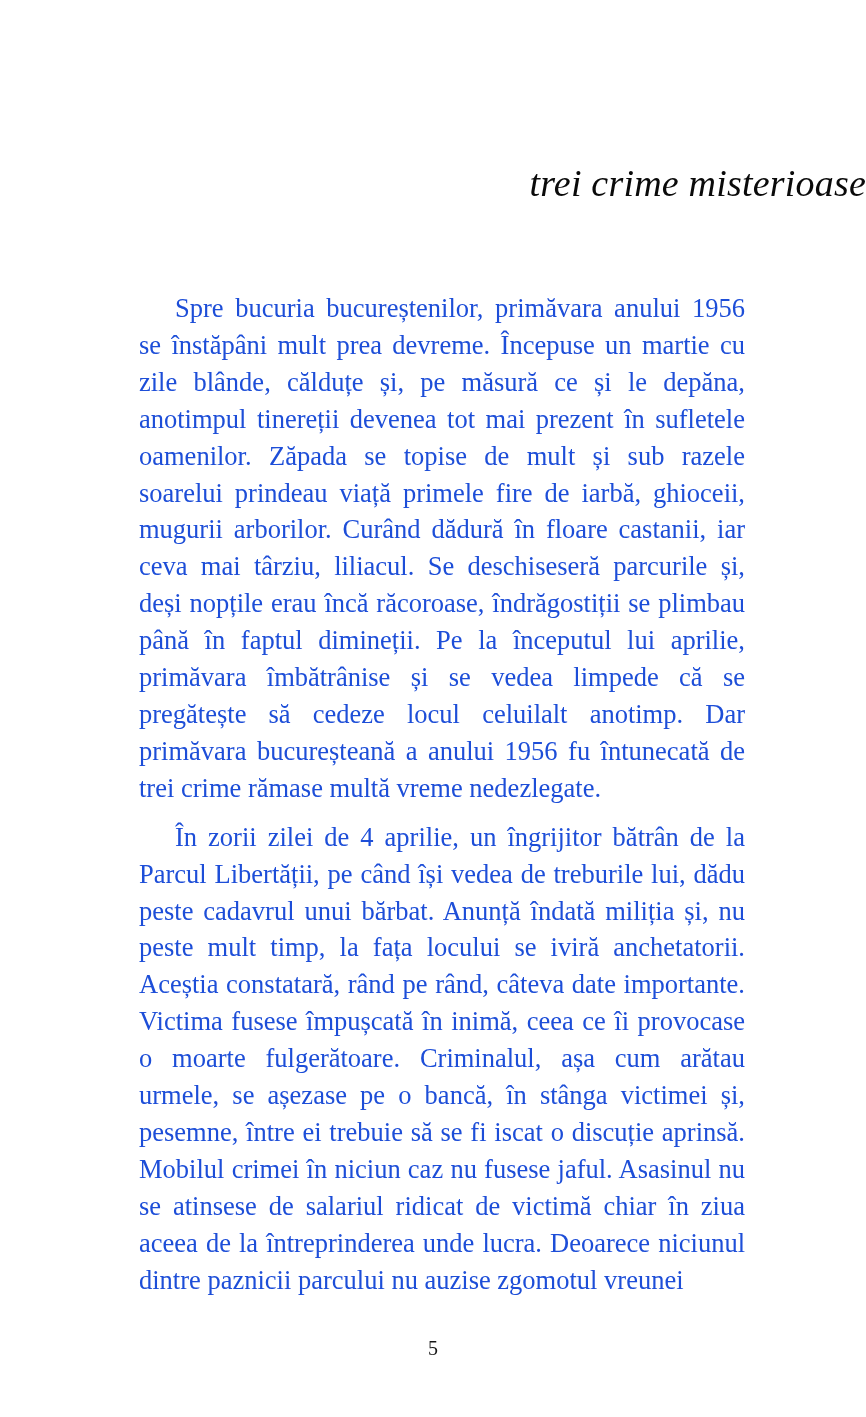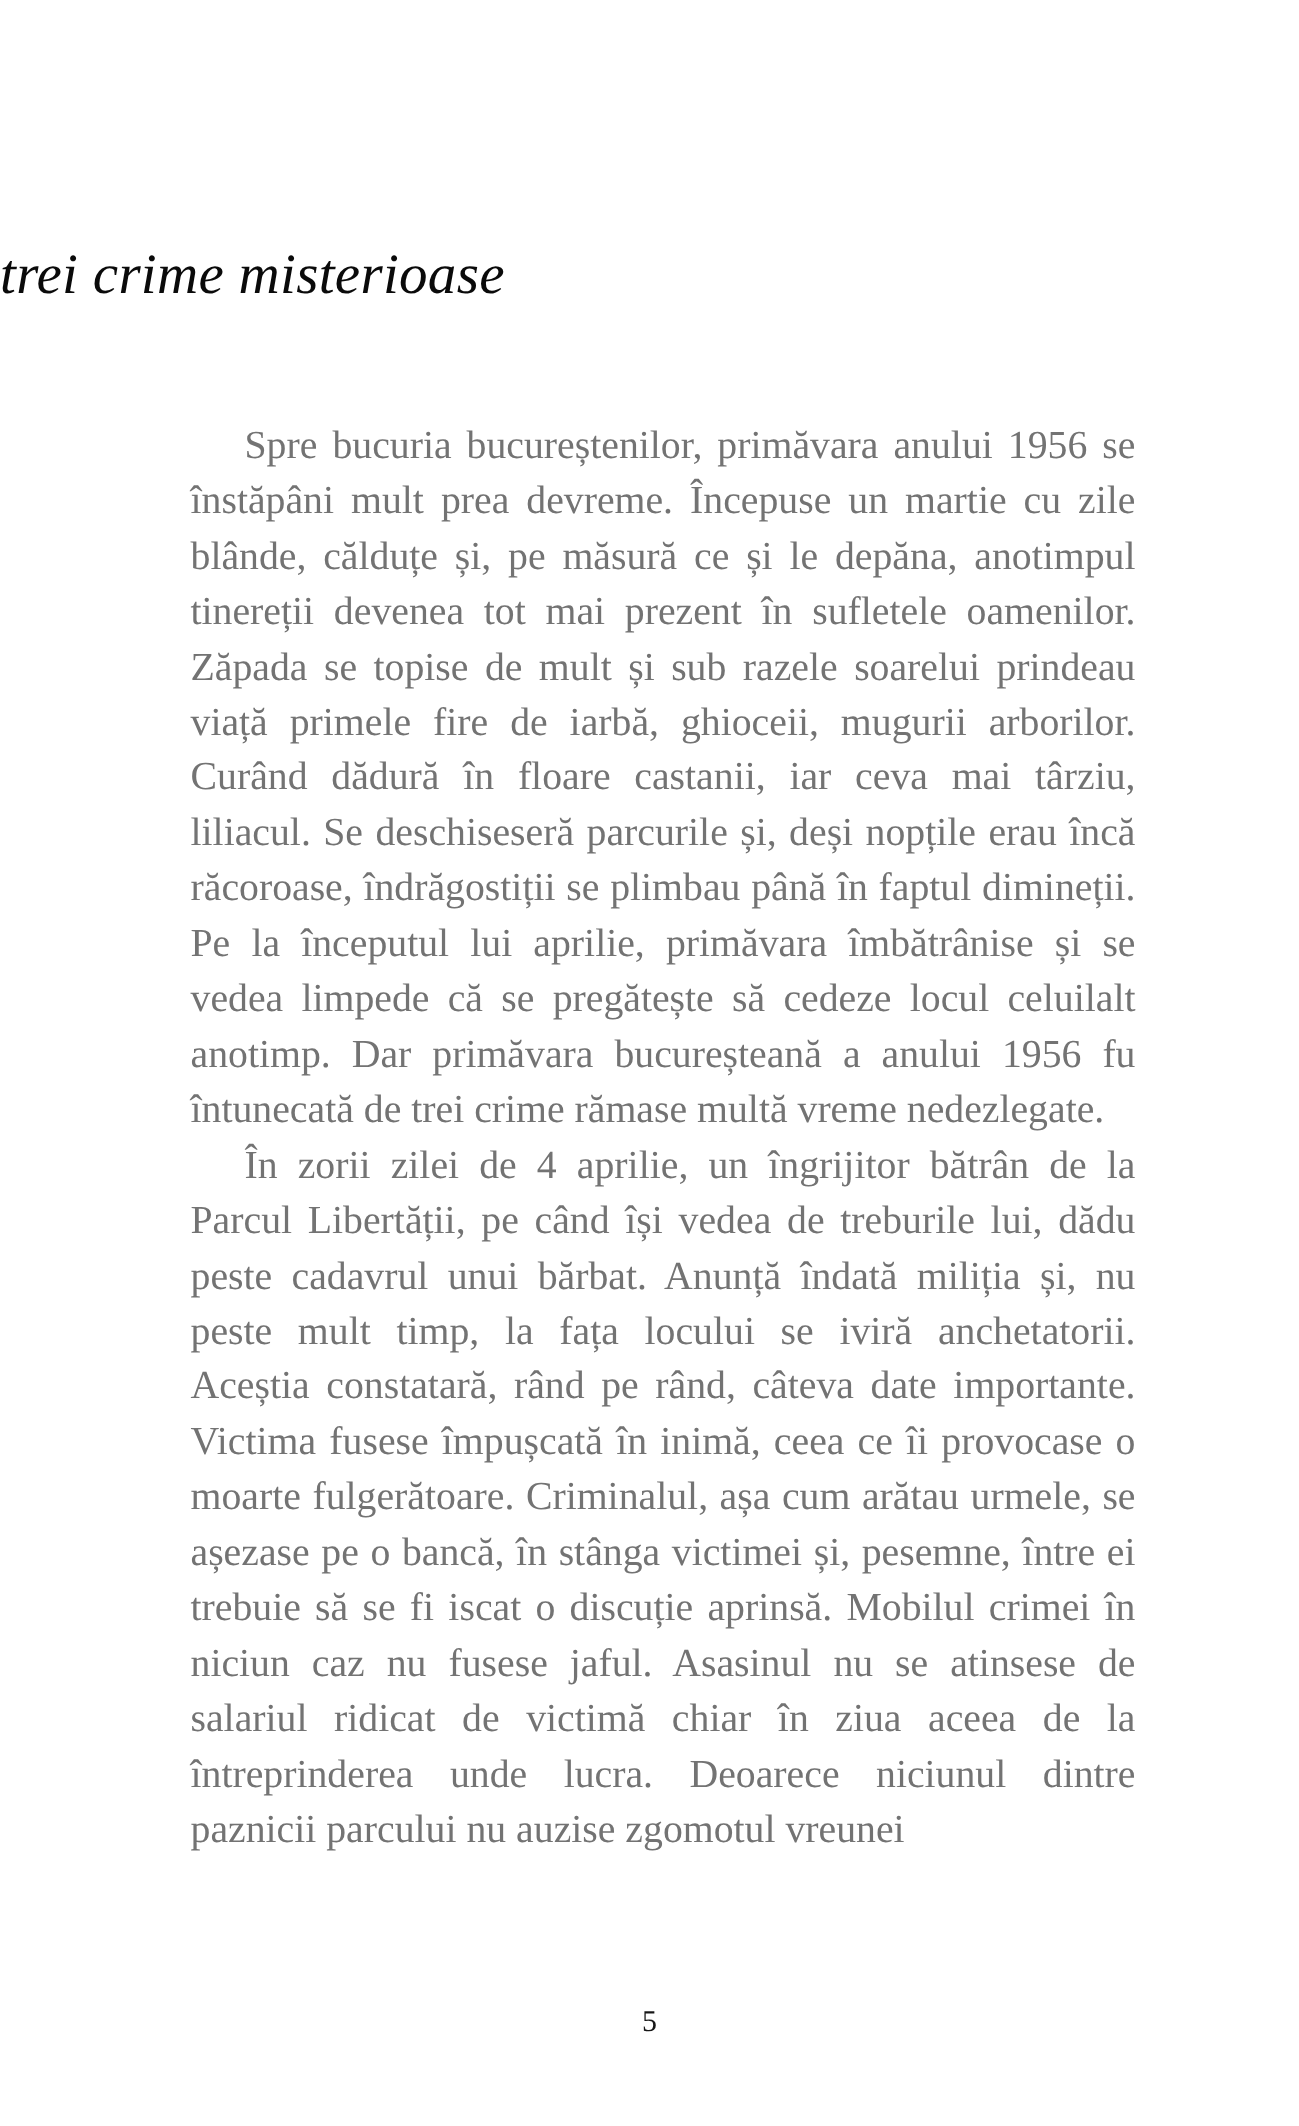--- a/index.html
+++ b/index.html
@@ -17,42 +17,42 @@
     height: 1417px;
     background: #ffffff;
     overflow: hidden;
     box-sizing: border-box;
   }
   .chapter-title {
     position: absolute;
     left: 0;
     right: 0;
     top: 160px;
-    text-align: left;
+    text-align: right;
     font-style: italic;
     font-size: 38px;
     line-height: 46px;
     letter-spacing: 0.2px;
     font-weight: 400;
     color: #0a0a0a;
   }
   .text-column {
     position: absolute;
     left: 127px;
     top: 278px;
     width: 630px;
   }
   .body-par {
-    margin: 0;
+    margin: 12px;
     text-align: justify;
     text-justify: inter-word;
     font-size: 26.5px;
     line-height: 36.9px;
     text-indent: 36px;
-    color: #737373;
+    color: #1d4ed8;
     hyphens: manual;
     -webkit-hyphens: manual;
   }
   .page-number {
     position: absolute;
     left: 0;
     right: 0;
     top: 1336px;
     text-align: center;
     font-size: 20px;

